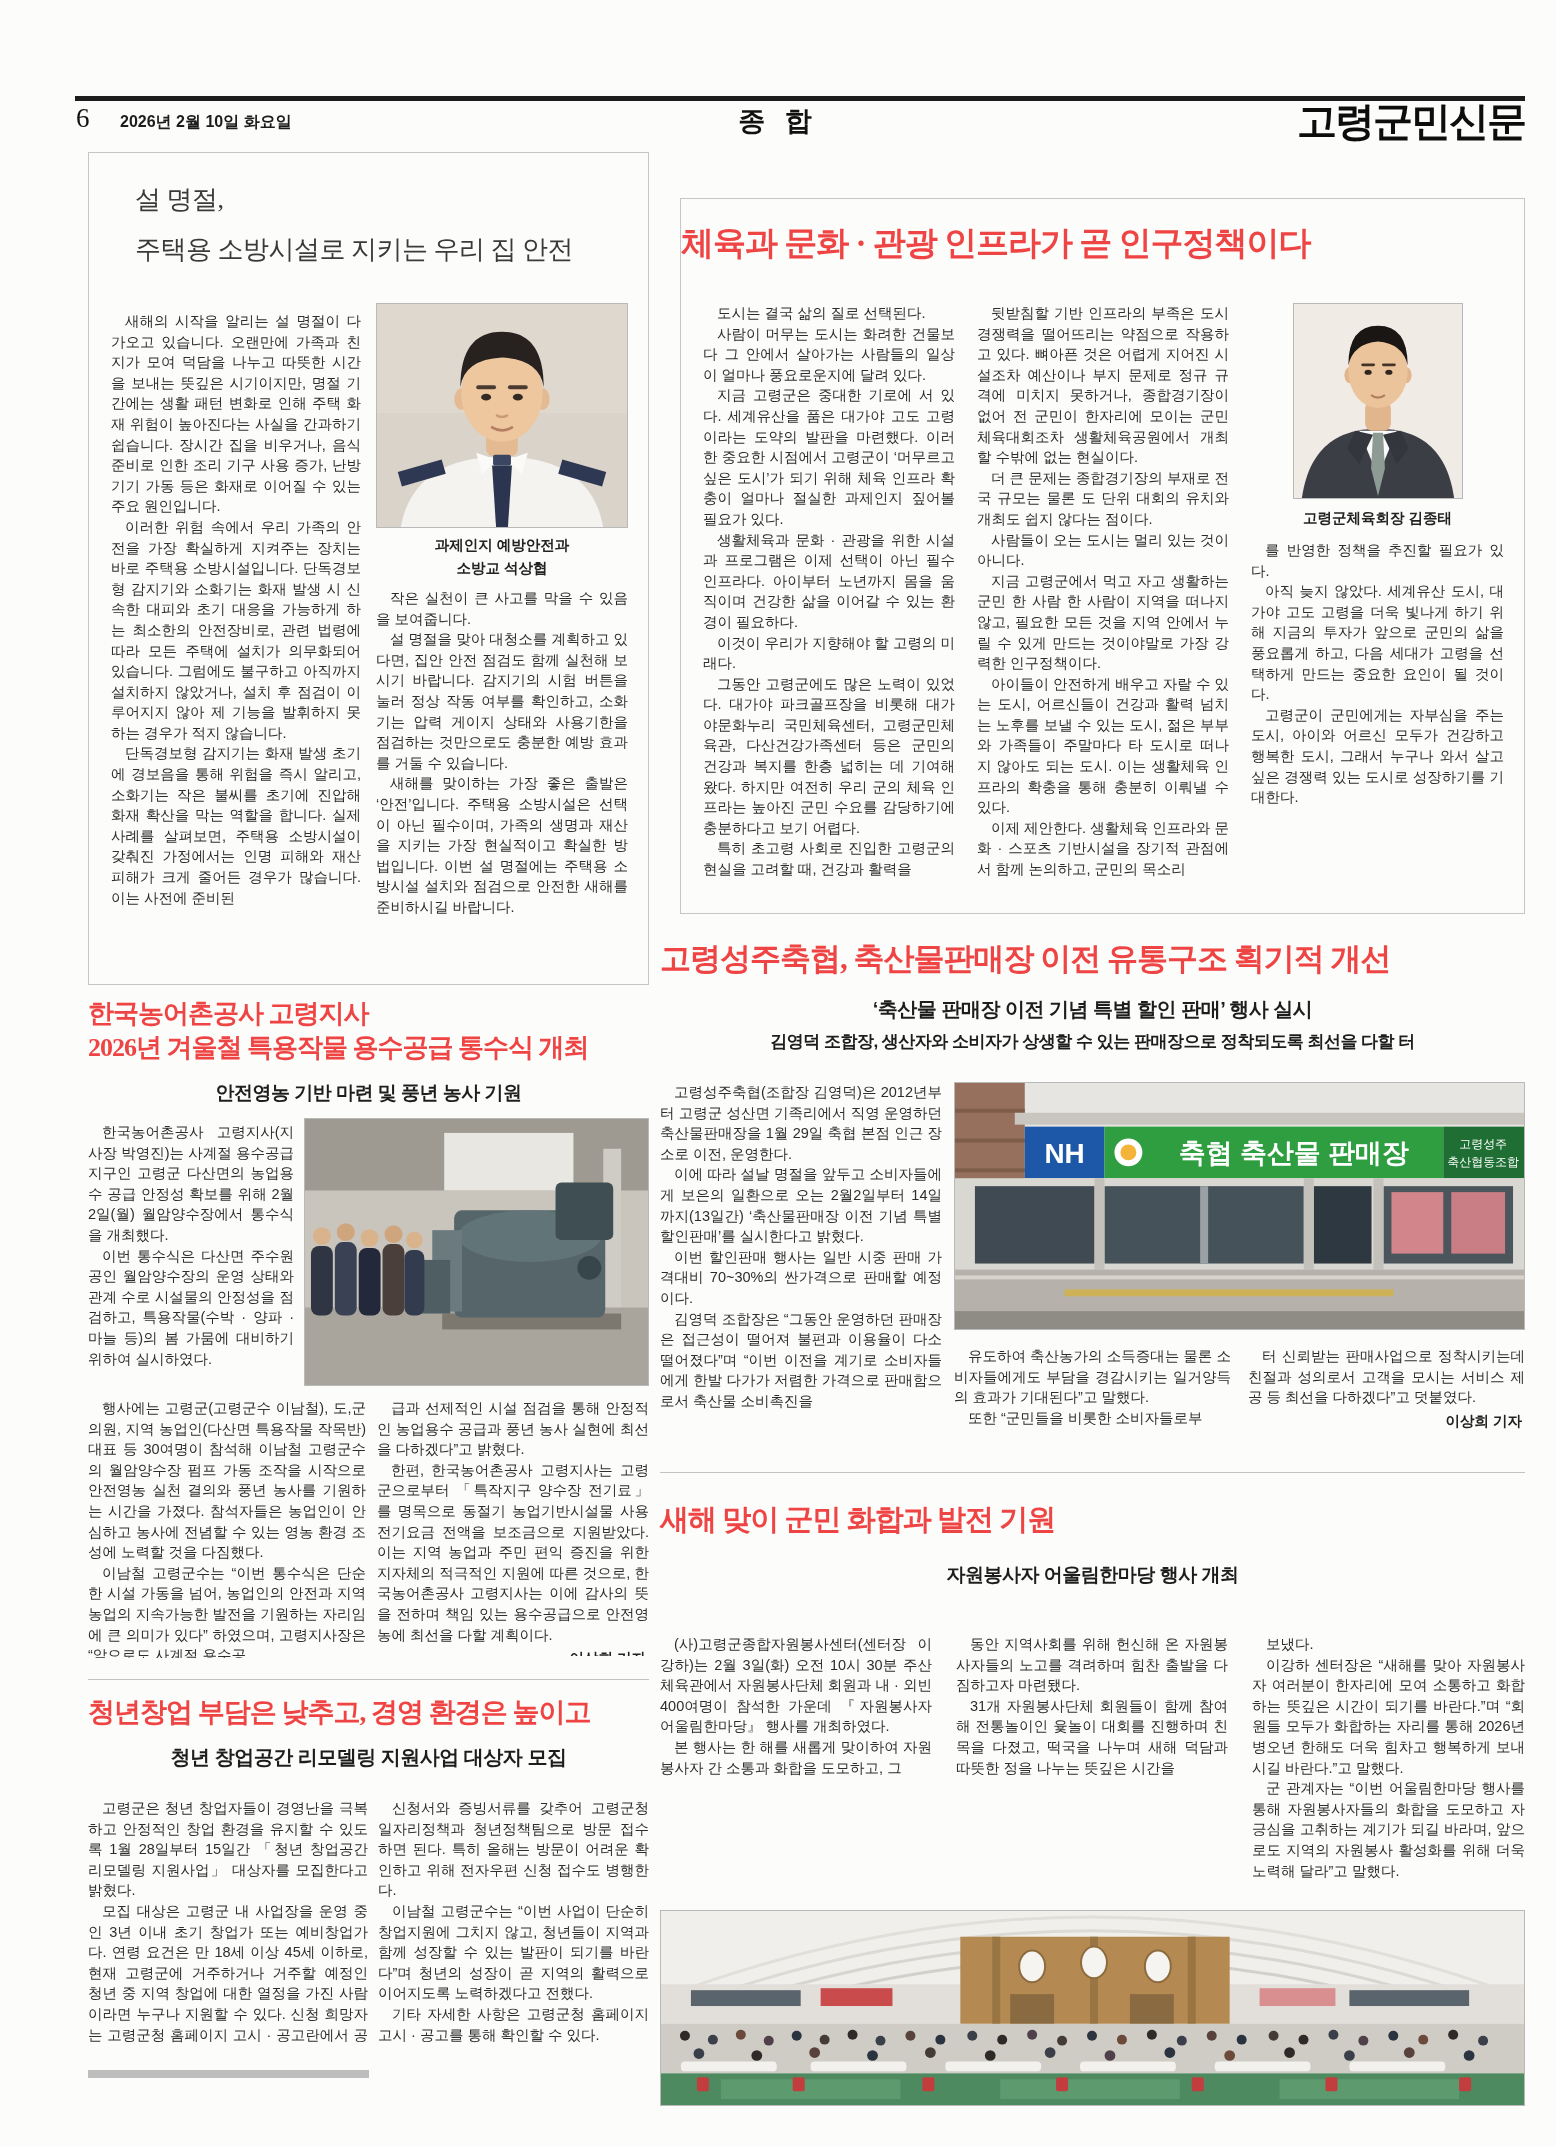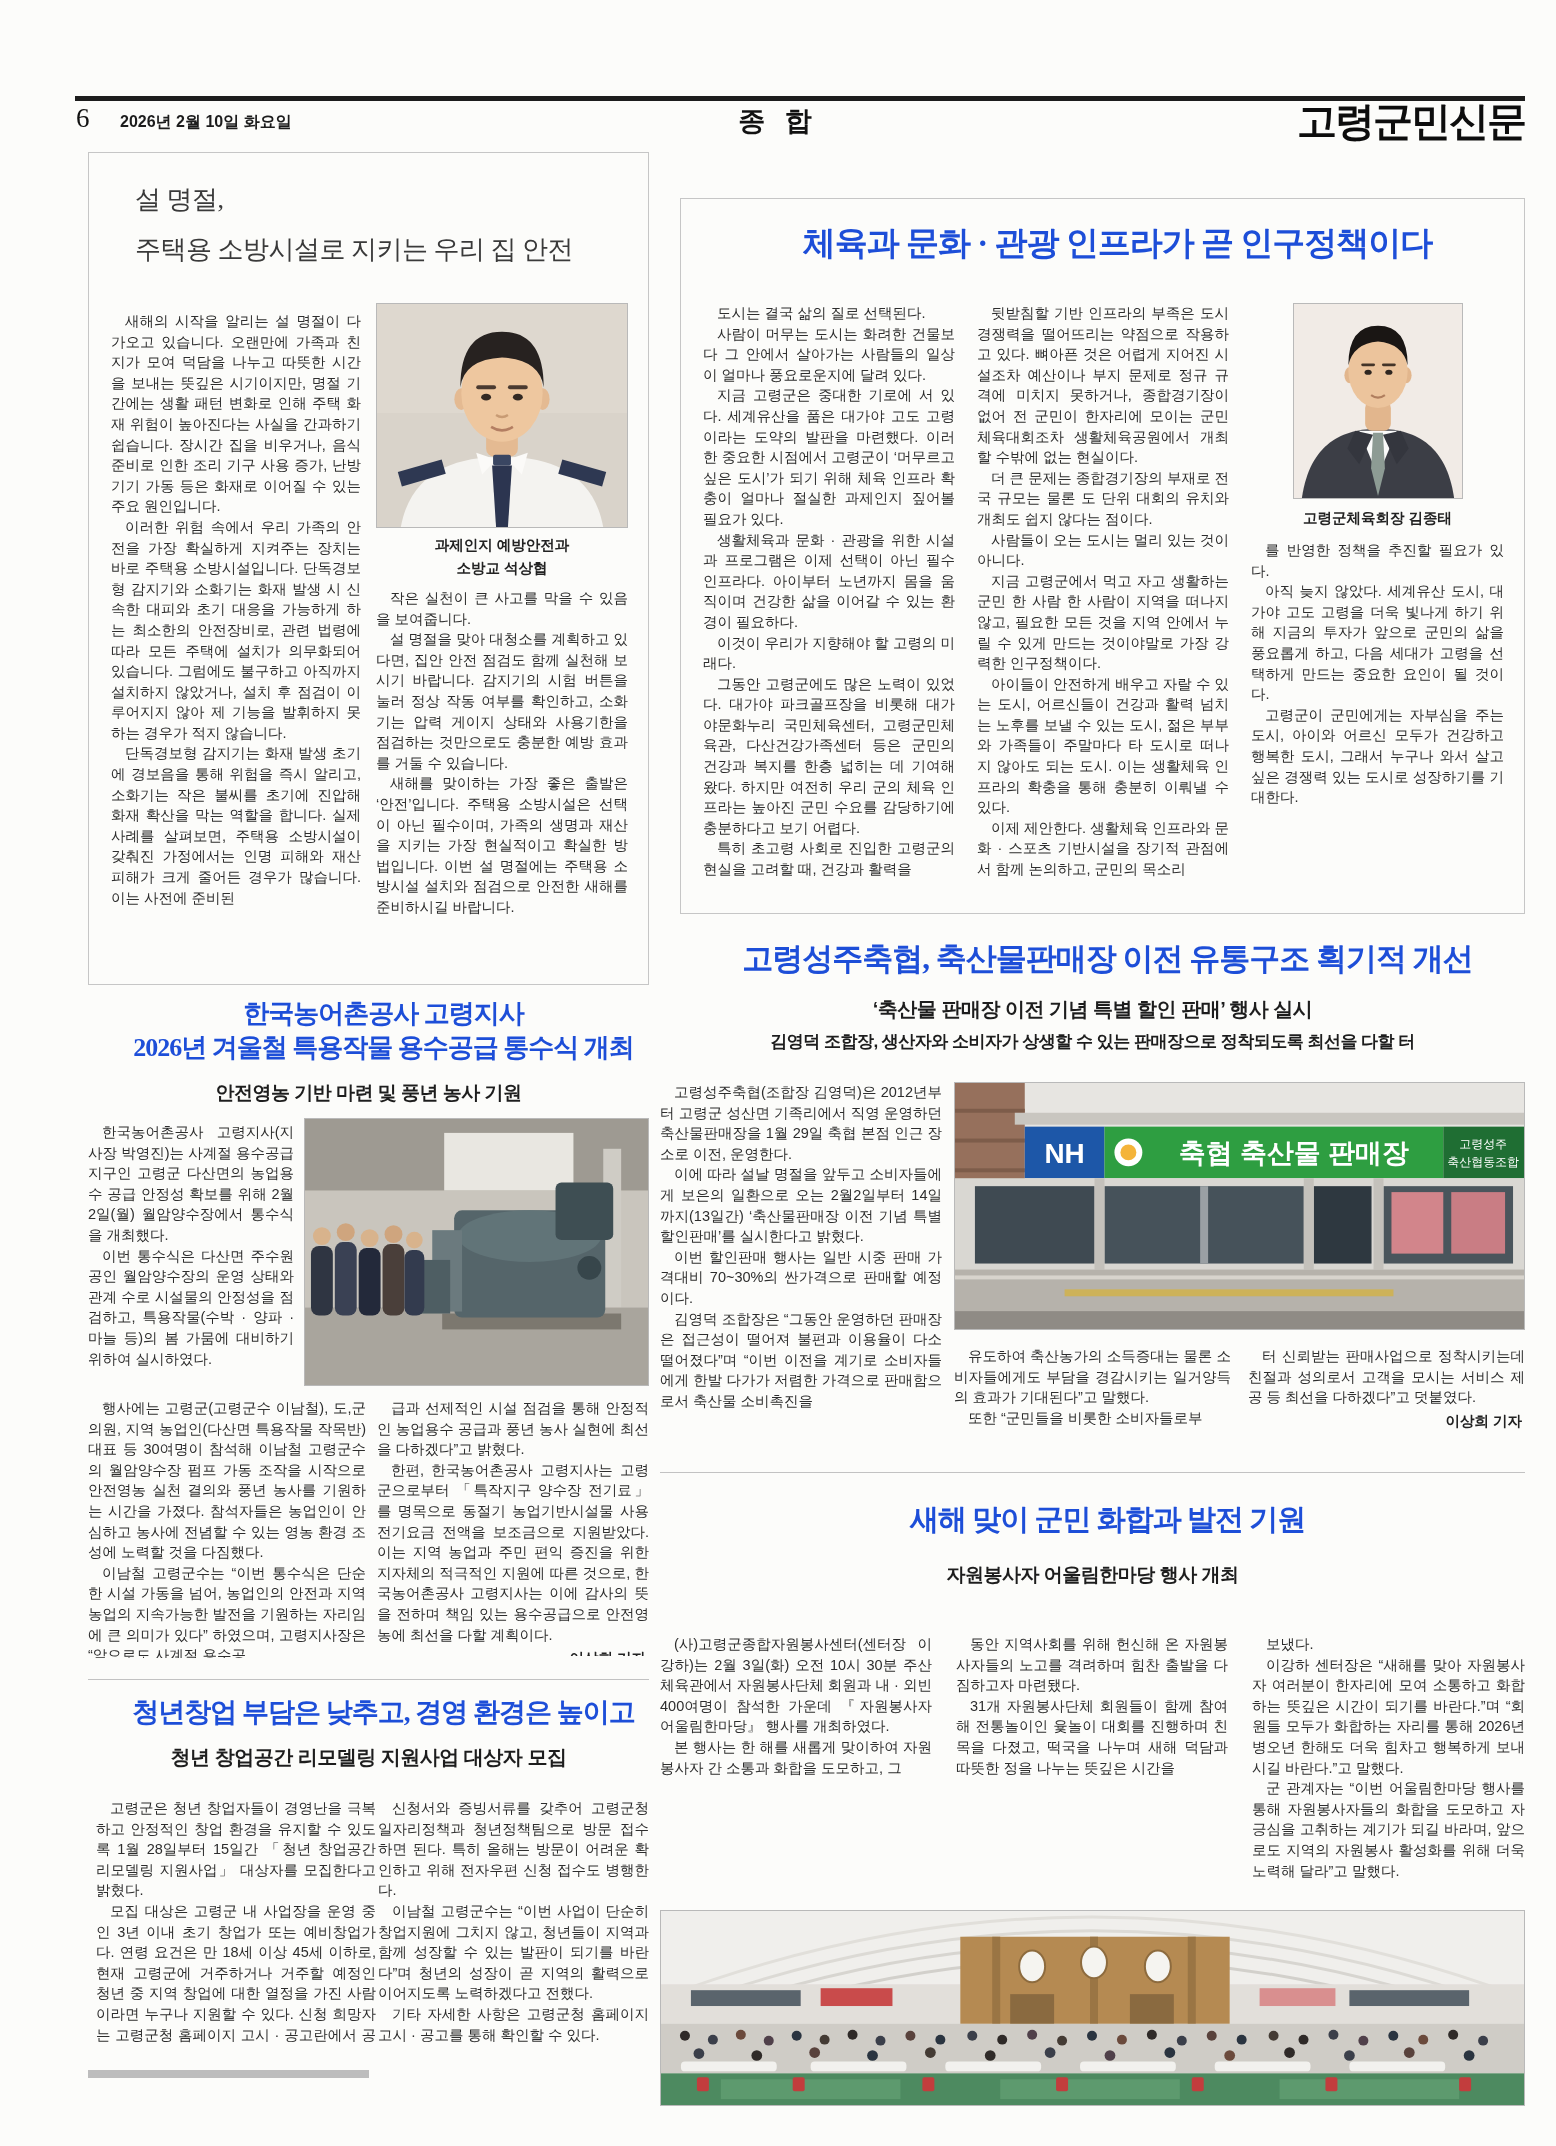--- a/index.html
+++ b/index.html
@@ -10,22 +10,22 @@
   
   .rule-top { position:absolute; left:75px; top:96px; width:1450px; height:5px; background:#1d1d1d; }
   .page-no { position:absolute; left:76px; top:103px; font-family:"Liberation Serif","DejaVu Serif",serif; font-size:27px; color:#111; }
   .edition-date { position:absolute; left:120px; top:112px; font-size:16px; font-weight:700; color:#1c1c1c; }
   .section-label { position:absolute; left:0; width:100%; top:103px; text-align:center; font-size:27px; font-weight:800; letter-spacing:6px; color:#111; }
   .masthead { position:absolute; right:31px; top:94px; font-size:40px; font-weight:900; letter-spacing:-2px; color:#0d0d0d; }
 
   
   .col { position:absolute; overflow:hidden; }
   .col p { font-size:14.5px; line-height:20.6px; text-align:justify; text-indent:14px; word-break:break-all; color:#2d2d2d; }
-  .headline { position:absolute; left:15px; width:100%; text-align:center;
-              font-family:"Liberation Serif","DejaVu Serif",serif; color:#1d4ed8; letter-spacing:-1px; }
+  .headline { position:absolute; left:0; width:100%; 
+              font-family:"Liberation Serif","DejaVu Serif",serif; color:#ef4444; letter-spacing:-1px; }
   .subhead  { position:absolute; left:0; width:100%; text-align:center; font-weight:800; color:#1d1d1d; letter-spacing:-0.5px; }
   .caption { font-size:14.5px; line-height:23px; font-weight:700; text-align:center; color:#222; }
   .byline { font-size:14.5px; font-weight:700; text-align:right; padding-right:3px; margin-top:4px; color:#222; }
   .sep { position:absolute; height:1px; background:#c2c2c2; }
   .photo-frame { border:1px solid #b9b9b9; display:block; }
 
   
   .art-fire { position:absolute; left:88px; top:152px; width:561px; height:833px; border:1px solid #c6c6c6;padding-left:27px; }
   .fire-title { position:absolute; left:46px; top:22px; font-family:"Liberation Serif","DejaVu Serif",serif;
                 font-size:26px; line-height:50px; color:#3a3a3a; letter-spacing:-0.5px; }
@@ -42,21 +42,21 @@
   .water-coltop { left:0; top:124px; width:206px; height:268px; }
   .water-photo { position:absolute; left:216px; top:120px; width:345px; height:268px; }
   .water-colbl { left:0; top:400px; width:278px; height:260px; }
   .water-colbr { left:289px; top:400px; width:272px; height:258px; }
   .sep-left { left:88px; top:1679px; width:561px; }
 
   
   .art-youth { position:absolute; left:88px; top:1694px; width:561px; height:414px; }
   .youth-t { top:0; font-size:27px; }
   .youth-sub { top:50px; font-size:20px; }
-  .youth-col1 { left:8px; top:104px; width:280px; height:250px; }
+  .youth-col1 { left:0; top:104px; width:280px; height:250px; }
   .youth-col2 { left:290px; top:104px; width:271px; height:308px; }
   .bottom-bar { position:absolute; left:88px; top:2070px; width:281px; height:8px; background:#bdbdbd; }
 
   
   .art-infra { position:absolute; left:680px; top:198px; width:845px; height:716px; border:1px solid #c6c6c6; }
   .infra-t { top:22px; font-size:33px; }
   .infra-col1 { left:22px; top:104px; width:252px; height:588px; }
   .infra-col2 { left:296px; top:104px; width:252px; height:588px; }
   .infra-col3 { left:570px; top:104px; width:253px; height:588px; }
   .infra-photo { width:170px; height:196px; margin:0 auto; display:block; }

